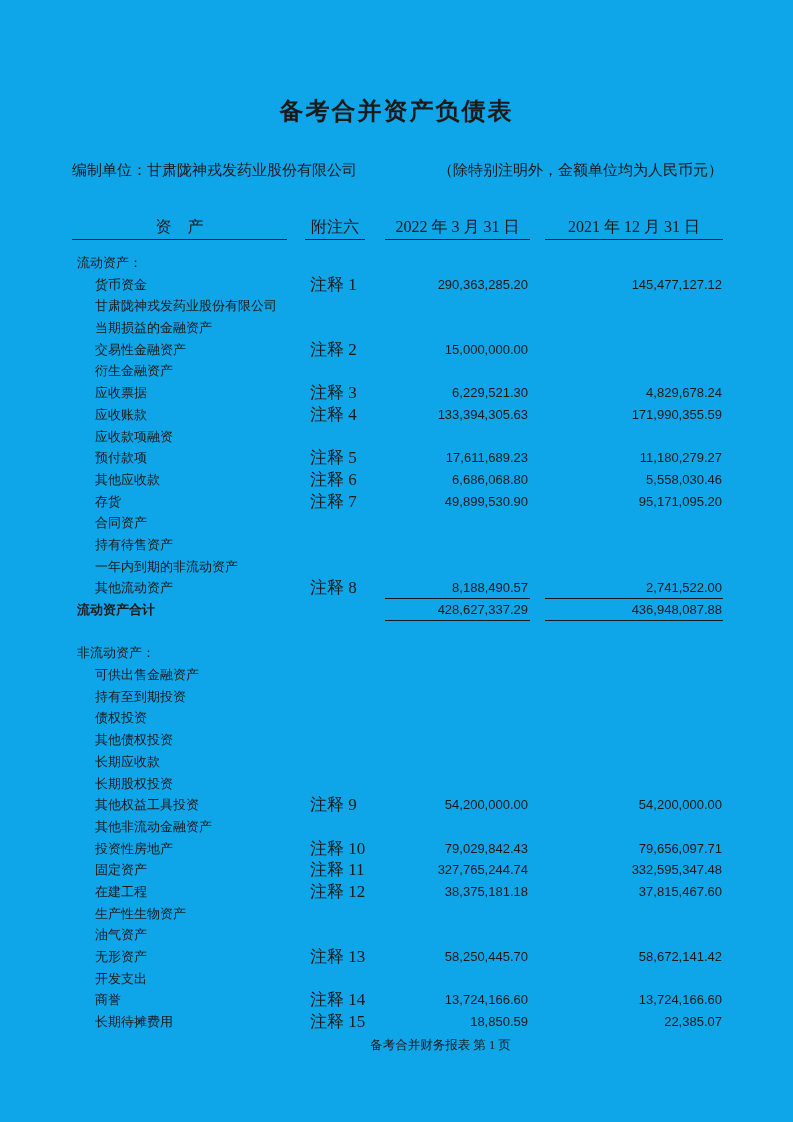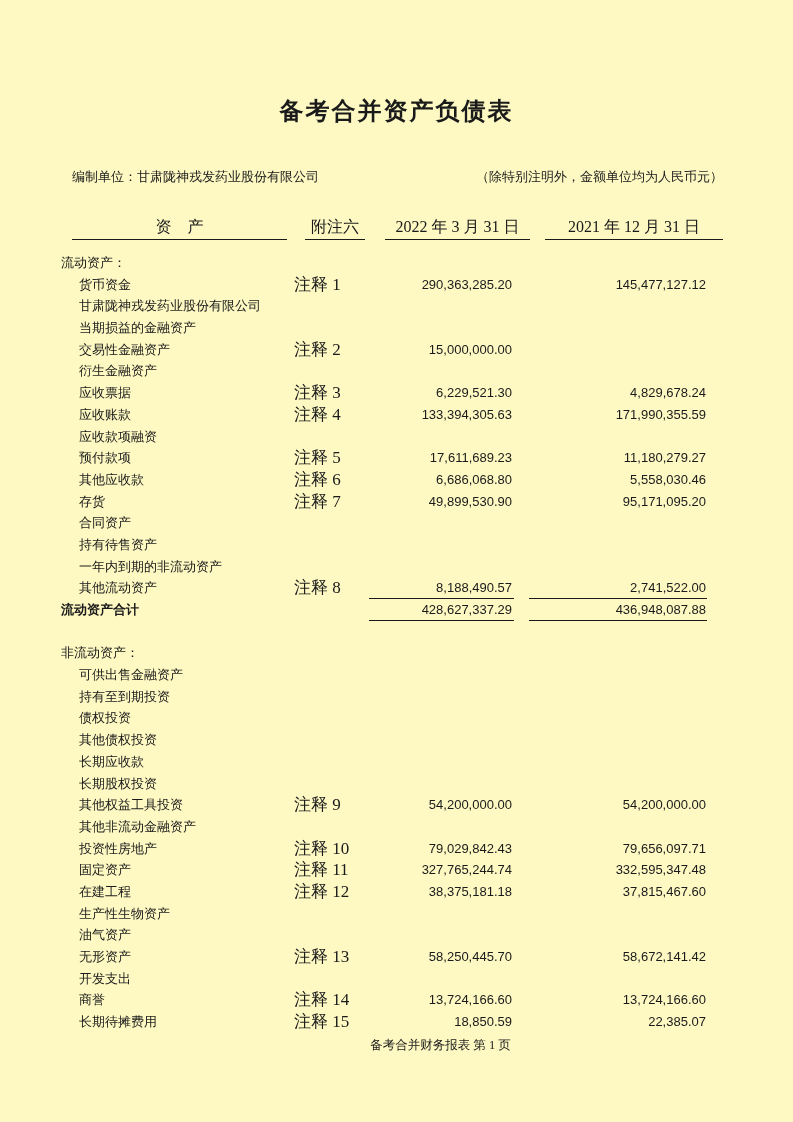--- a/index.html
+++ b/index.html
@@ -4,43 +4,43 @@
 <style>
   html, body {
     margin: 0;
     padding: 0;
     background: #ffffff;
   }
   .page {
     position: relative;
     width: 793px;
     height: 1122px;
-    background: #fef9c3;
+    background: #0ea5e9;
     color: #1a1a1a;
     font-family: "Liberation Serif", "DejaVu Serif", serif;
     overflow: hidden;
   }
   .title {
     position: absolute;
     top: 95px;
     left: 0;
     width: 100%;
     text-align: center;
     font-size: 24px;
     font-weight: bold;
     letter-spacing: 2px;
   }
   .meta {
     position: absolute;
-    top: 168px;
+    top: 161px;
     left: 72px;
     width: 651px;
     display: flex;
     justify-content: space-between;
-    font-size: 13px;
+    font-size: 15px;
   }
   
   .thead {
     position: absolute;
     top: 217px;
     left: 72px;
     width: 651px;
     display: flex;
     height: 23px;
     font-size: 16px;
@@ -54,21 +54,21 @@
   .h2 { width: 60px; }
   .h3 { width: 145px; }
   .h4 { width: 178px; }
   .g1 { width: 18px; }
   .g2 { width: 20px; }
   .g3 { width: 15px; }
   
   .tbody {
     position: absolute;
     top: 252px;
-    left: 56px;
+    left: 72px;
     width: 651px;
   }
   .row {
     display: flex;
     height: 21.7px;
     line-height: 21.7px;
     white-space: nowrap;
   }
   .c-label {
     width: 233px;

